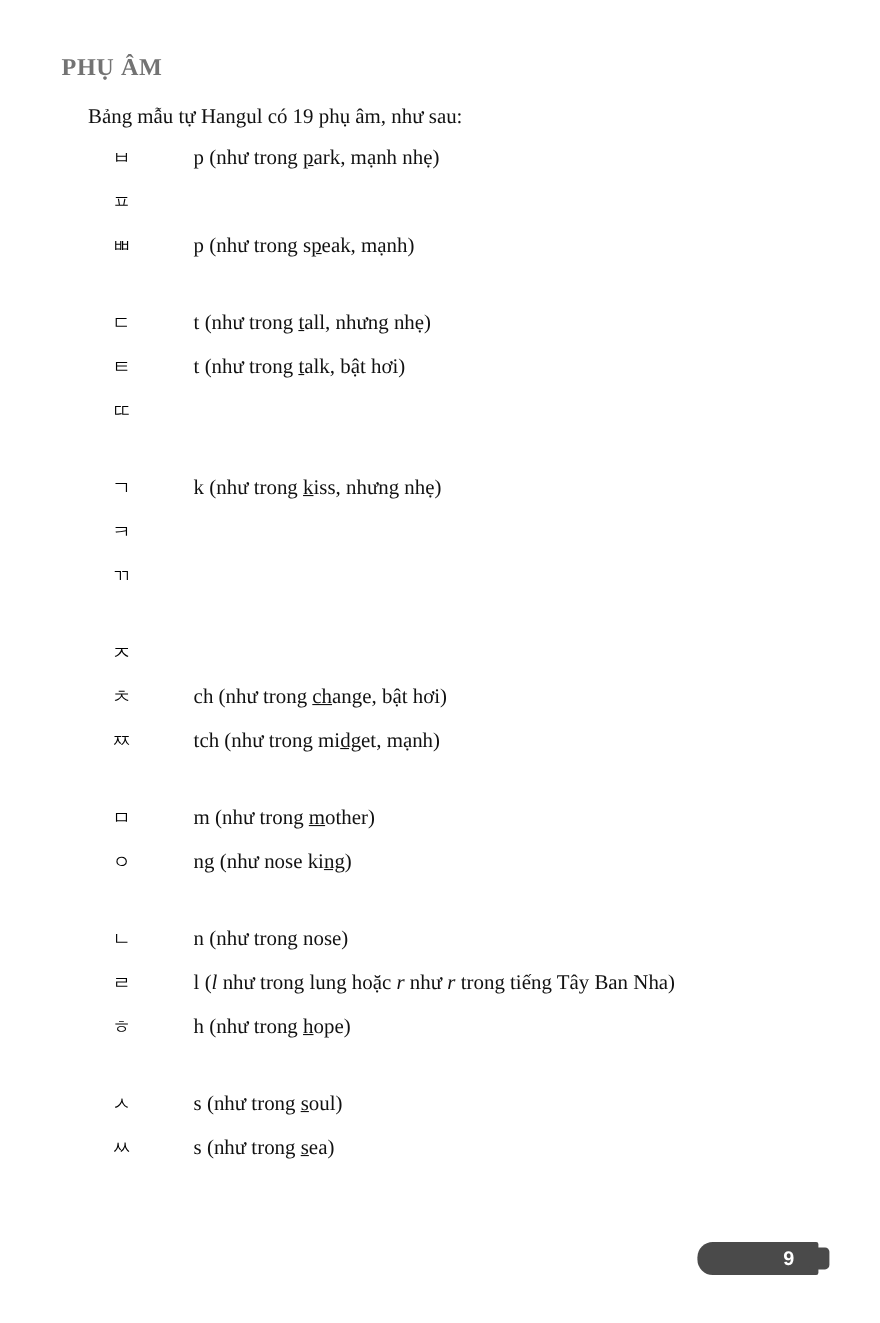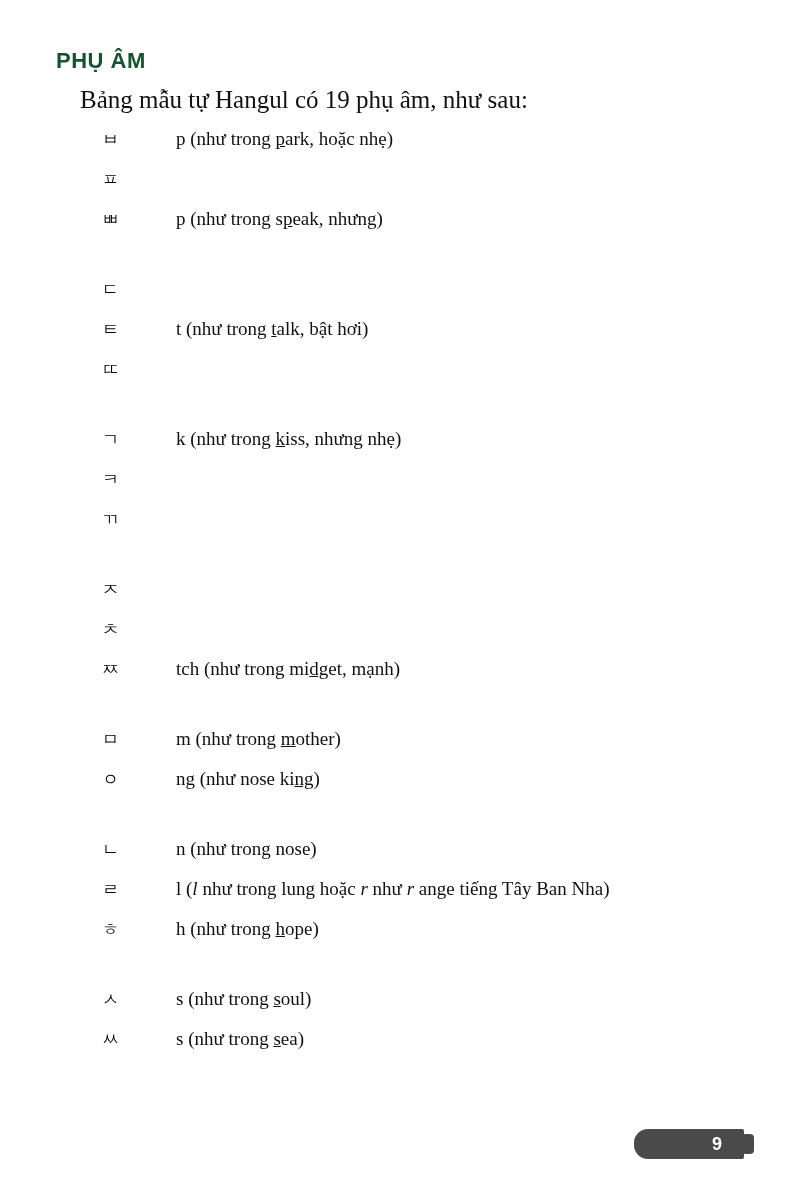--- a/index.html
+++ b/index.html
@@ -15,30 +15,30 @@
     color: #111111;
     overflow: hidden;
   }
   .page {
     position: absolute;
     inset: 0;
     padding: 40px 56px 0 56px;
     box-sizing: border-box;
   }
   .heading {
-    font-family: Liberation Sans, sans-serif;
+    font-family: Liberation Serif, serif;
     font-weight: bold;
     font-size: 22px;
     letter-spacing: 0.5px;
     margin: 8px 0 0 0;
-    color: #14532d;
+    color: #737373;
   }
   .intro {
-    font-size: 25px;
-    margin: 12px 0 0 24px;
+    font-size: 19px;
+    margin: 22px 0 0 24px;
     color: #111;
   }
   .entries {
     margin: 14px 0 0 0;
     padding: 0;
     list-style: none;
   }
   .entry {
     display: flex;
     align-items: baseline;
@@ -112,31 +112,32 @@
 
 <div class="page">
 
   <h1 class="heading">PHỤ ÂM</h1>
 
   <p class="intro">Bảng mẫu tự Hangul có 19 phụ âm, như sau:</p>
 
   <ul class="entries" id="entries">
       <li class="entry">
         <span class="hangul">ㅂ</span>
-        <span class="gloss"><span>p (như trong </span><span class="u">p</span><span>ark, hoặc nhẹ)</span></span>
+        <span class="gloss"><span>p (như trong </span><span class="u">p</span><span>ark, mạnh nhẹ)</span></span>
       </li>
       <li class="entry">
         <span class="hangul">ㅍ</span>
       </li>
       <li class="entry">
         <span class="hangul">ㅃ</span>
-        <span class="gloss"><span>p (như trong s</span><span class="u">p</span><span>eak, nhưng)</span></span>
+        <span class="gloss"><span>p (như trong s</span><span class="u">p</span><span>eak, mạnh)</span></span>
       </li>
       <li class="entry gap">
         <span class="hangul">ㄷ</span>
+        <span class="gloss"><span>t (như trong </span><span class="u">t</span><span>all, nhưng nhẹ)</span></span>
       </li>
       <li class="entry">
         <span class="hangul">ㅌ</span>
         <span class="gloss"><span>t (như trong </span><span class="u">t</span><span>alk, bật hơi)</span></span>
       </li>
       <li class="entry">
         <span class="hangul">ㄸ</span>
       </li>
       <li class="entry gap">
         <span class="hangul">ㄱ</span>
@@ -146,40 +147,41 @@
         <span class="hangul">ㅋ</span>
       </li>
       <li class="entry">
         <span class="hangul">ㄲ</span>
       </li>
       <li class="entry gap">
         <span class="hangul">ㅈ</span>
       </li>
       <li class="entry">
         <span class="hangul">ㅊ</span>
+        <span class="gloss"><span>ch (như trong </span><span class="u">ch</span><span>ange, bật hơi)</span></span>
       </li>
       <li class="entry">
         <span class="hangul">ㅉ</span>
         <span class="gloss"><span>tch (như trong mi</span><span class="u">dg</span><span>et, mạnh)</span></span>
       </li>
       <li class="entry gap">
         <span class="hangul">ㅁ</span>
         <span class="gloss"><span>m (như trong </span><span class="u">m</span><span>other)</span></span>
       </li>
       <li class="entry">
         <span class="hangul">ㅇ</span>
         <span class="gloss"><span>ng (như nose ki</span><span class="u">ng</span><span>)</span></span>
       </li>
       <li class="entry gap">
         <span class="hangul">ㄴ</span>
         <span class="gloss"><span>n (như trong nose)</span><span></span></span>
       </li>
       <li class="entry">
         <span class="hangul">ㄹ</span>
-        <span class="gloss"><span>l (</span><span class="it">l</span><span> như trong lung hoặc </span><span class="it">r</span><span> như </span><span class="it">r</span><span> ange tiếng Tây Ban Nha)</span></span>
+        <span class="gloss"><span>l (</span><span class="it">l</span><span> như trong lung hoặc </span><span class="it">r</span><span> như </span><span class="it">r</span><span> trong tiếng Tây Ban Nha)</span></span>
       </li>
       <li class="entry">
         <span class="hangul">ㅎ</span>
         <span class="gloss"><span>h (như trong </span><span class="u">h</span><span>ope)</span></span>
       </li>
       <li class="entry gap">
         <span class="hangul">ㅅ</span>
         <span class="gloss"><span>s (như trong </span><span class="u">s</span><span>oul)</span></span>
       </li>
       <li class="entry">

